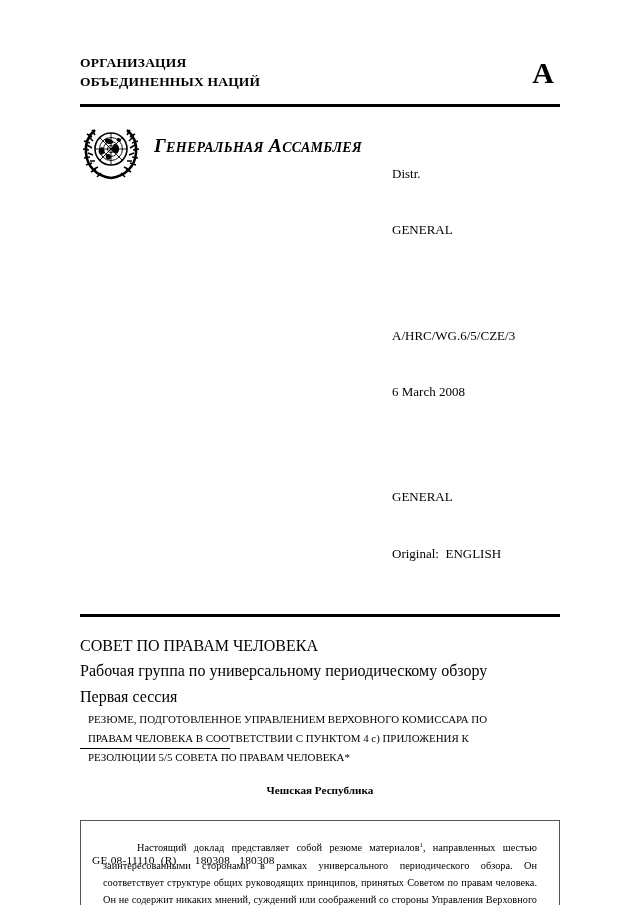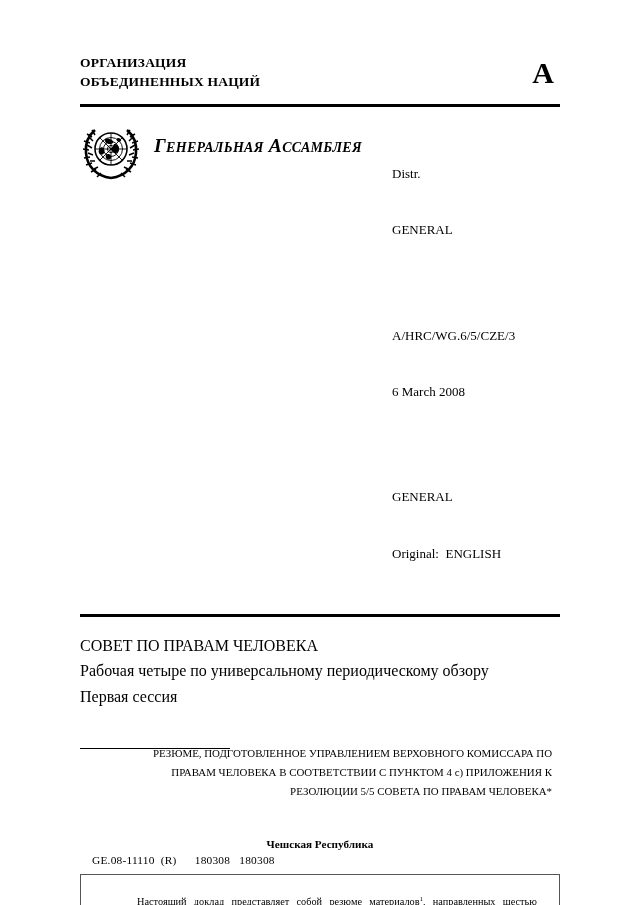--- a/index.html
+++ b/index.html
@@ -93,28 +93,27 @@
 
   
   .council {
     padding-top: 16px;
     font-size: 16px;
     line-height: 1.62;
   }
 
   
   .doc-title {
-    margin-top: 34px;
-    text-align: right;
+    text-align: left;
     font-size: 10.9px;
     line-height: 1.72;
     padding: 0 8px;
   }
   .country {
-    margin-top: 38px;
+    margin-top: 18px;
     text-align: center;
     font-size: 11.2px;
     font-weight: bold;
   }
 
   
   .abstract {
     margin-top: 24px;
     border: 1px solid #555;
     padding: 18px 22px 20px 22px;
@@ -236,21 +235,21 @@
         <div>Original:  ENGLISH</div>
       </div>
     </div>
 
   </div>
 
   <hr class="rule-thick second">
 
   <div class="council">
     <div>СОВЕТ ПО ПРАВАМ ЧЕЛОВЕКА</div>
-    <div>Рабочая четыре по универсальному периодическому обзору</div>
+    <div>Рабочая группа по универсальному периодическому обзору</div>
     <div>Первая сессия</div>
   </div>
 
   <div class="doc-title">
     <span>РЕЗЮМЕ, ПОДГОТОВЛЕННОЕ УПРАВЛЕНИЕМ ВЕРХОВНОГО КОМИССАРА ПО</span><br>
     <span>ПРАВАМ ЧЕЛОВЕКА В СООТВЕТСТВИИ С ПУНКТОМ 4 с) ПРИЛОЖЕНИЯ К</span><br>
     <span>РЕЗОЛЮЦИИ 5/5 СОВЕТА ПО ПРАВАМ ЧЕЛОВЕКА*</span>
   </div>
 
   <div class="country">Чешская Республика</div>

